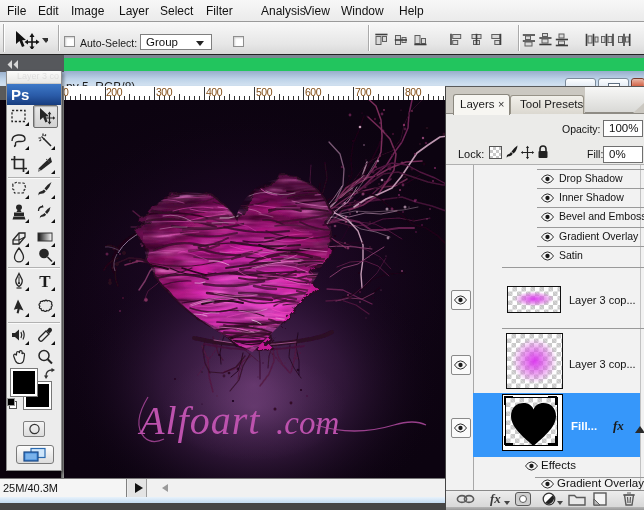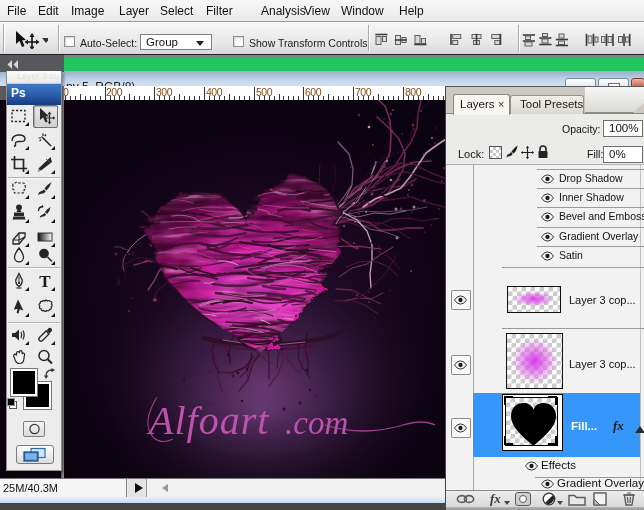--- a/index.html
+++ b/index.html
@@ -39,21 +39,21 @@
 
 
 .rulerrow { left:0; top:86px; width:644px; height:14px; background:#5a5a5a; }
 .ruler { position:absolute; left:64px; top:0; width:580px; height:14px; background:#fff; }
 .ruler i { position:absolute; bottom:0; width:1px; background:#333; }
 .ruler b { position:absolute; top:0px; font-weight:normal; font-size:10.5px; color:#824d16; letter-spacing:-0.5px; }
 
 
 .canvasframe { left:61px; top:86px; width:3px; height:392px;
   background:linear-gradient(90deg,#585858,#9a9a9a); }
-.canvas { left:64px; top:100px; width:381px; height:378px; background:#0c030e;padding-left:9px; }
+.canvas { left:64px; top:100px; width:381px; height:378px; background:#0c030e; }
 
 
 .statusrow { left:0; top:478px; width:644px; height:19px; background:#ececec; border-top:1px solid #777; }
 .bluestrip { left:0; top:497px; width:644px; height:6px; background:linear-gradient(#e8f2fb,#c3dbf1); }
 .botdark { left:0; top:503px; width:644px; height:7px; background:#454545; }
 
 
 .dockhead { left:0; top:55px; width:64px; height:17px; background:#56585c; }
 .palette { left:6px; top:71px; width:56px; height:400px; background:#ececec;
   border:1px solid #8e8e8e; border-top:none;
@@ -87,21 +87,20 @@
         <path d="M18,6 L18,16 M13,11 L23,11"></path>
       </g>
       <path d="M18,2 L15.5,6 L20.5,6 Z M18,19 L15.5,15.6 L20.5,15.6 Z M10.5,11 L14,8.5 L14,13.5 Z M25.5,11 L22,8.5 L22,13.5 Z" fill="#111"></path>
       <path d="M28,7 L36,7 L32,12 Z" fill="#333"></path>
     </svg>
     <div class="vsep" style="left:58px"></div>
     <div class="cbx" style="left:64px"></div>
     <span class="obtext" style="left:80px">Auto-Select:</span>
     <div class="grpdd">Group</div>
     <div class="cbx" style="left:233px"></div>
-    <span class="obtext" style="left:249px">Show Transform Controls</span>
     <div class="vsep" style="left:368px"></div>
     <svg style="position:absolute;left:370px;top:11px" width="274" height="15" viewBox="0 0 274 15">
         <g transform="translate(4.5,0)">
           <line x1="0.8" y1="1.5" x2="13" y2="1.5" stroke="#3f3f3f" stroke-width="1.6"></line>
           <rect x="1.5" y="3.5" width="5" height="8" fill="#d9d9d9" stroke="#5f5f5f" stroke-width="1"></rect>
           <rect x="8" y="3.5" width="4" height="5" fill="#d9d9d9" stroke="#5f5f5f" stroke-width="1"></rect>
         </g>
         <g transform="translate(24,0)">
           <rect x="1.5" y="2.5" width="5" height="9" fill="#d9d9d9" stroke="#5f5f5f" stroke-width="1"></rect>
           <rect x="8" y="4.5" width="4" height="5" fill="#d9d9d9" stroke="#5f5f5f" stroke-width="1"></rect>
@@ -857,21 +856,21 @@
 
   <div class="dockhead">
     <svg style="position:absolute;left:7px;top:5px" width="12" height="9" viewBox="0 0 12 9">
       <path d="M5,0 L5,9 L0.5,4.5 Z M11,0 L11,9 L6.5,4.5 Z" fill="#d8d8d8"></path>
     </svg>
   </div>
   <div class="palette" id="palette">
       <div style="left:0;top:0;width:54px;height:13px;background:linear-gradient(#fcfcfb,#e8e8e6);border-bottom:1px solid #cbcbc9;border-radius:3px 3px 0 0">
         <span style="position:absolute;left:10px;top:0px;font-size:9px;color:rgba(70,70,80,0.12);white-space:nowrap;overflow:hidden;width:42px">Layer 3 co</span>
       </div>
-      <div style="left:0;top:13px;width:54px;height:21px;background:linear-gradient(#3d79c8,#2a5ba8 55%,#173c7e);color:#fff;font-weight:bold;font-size:12px">
+      <div style="left:0;top:13px;width:54px;height:21px;background:linear-gradient(#3d79c8,#2a5ba8 55%,#173c7e);color:#fff;font-weight:bold;font-size:15px">
         <span style="position:absolute;left:4px;top:2px">Ps</span>
       </div>
       <div style="left:1px;top:106px;width:52px;height:1px;background:#b2b2b2;box-shadow:0 1px 0 #fafafa"></div>
       <div style="left:1px;top:196px;width:52px;height:1px;background:#b2b2b2;box-shadow:0 1px 0 #fafafa"></div>
       <div style="left:1px;top:251px;width:52px;height:1px;background:#b2b2b2;box-shadow:0 1px 0 #fafafa"></div>
       <svg style="position:absolute;left:2px;top:35px" width="20" height="20" viewBox="0 0 20 20">
         <rect x="3" y="4.5" width="13" height="11" fill="none" stroke="#262626" stroke-width="1.3" stroke-dasharray="2.2,1.8"></rect>
       </svg>
       <div style="left:18px;top:51px;width:0;height:0;border:2px solid transparent;border-right:2.5px solid #111;border-bottom:2.5px solid #111"></div>
       <div style="left:26px;top:34px;width:25px;height:23px;background:linear-gradient(#e8e8e8,#d2d2d2);border:1px solid #6e6e6e;border-radius:2px;box-shadow:inset 1px 1px 1px rgba(0,0,0,0.25)"></div>

